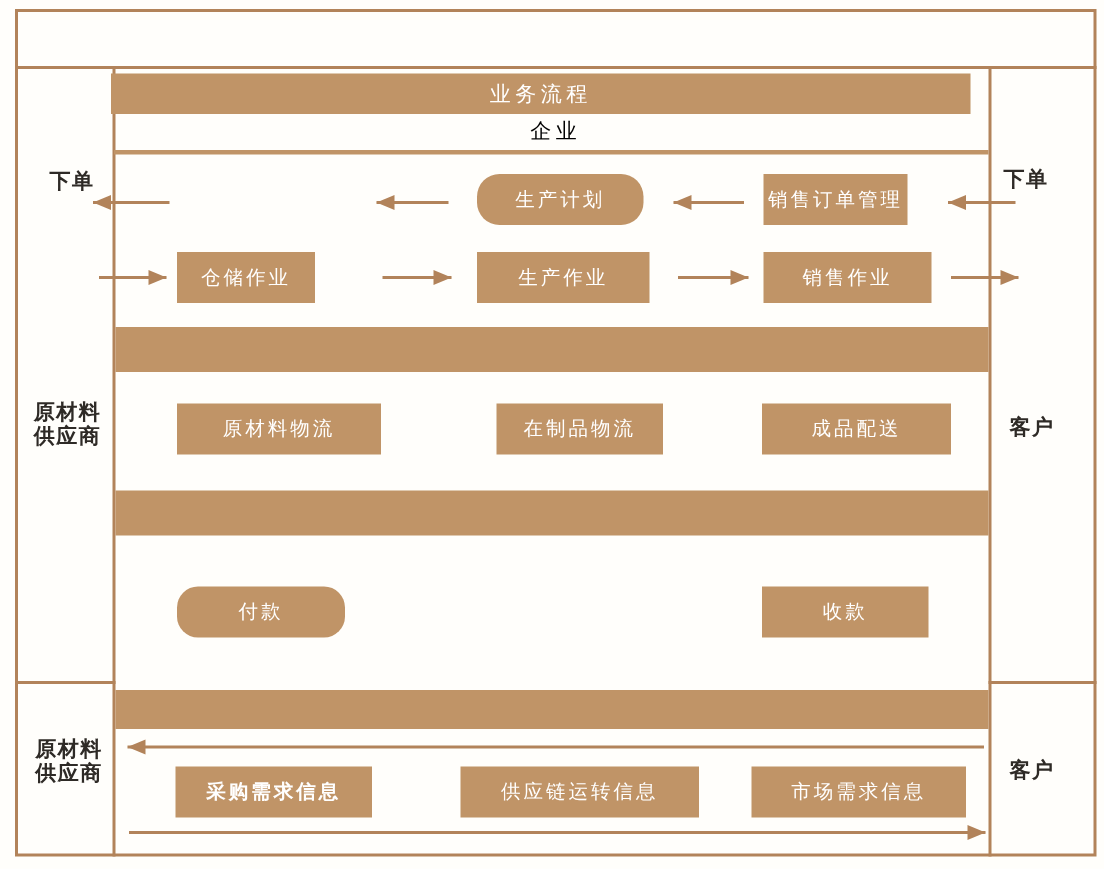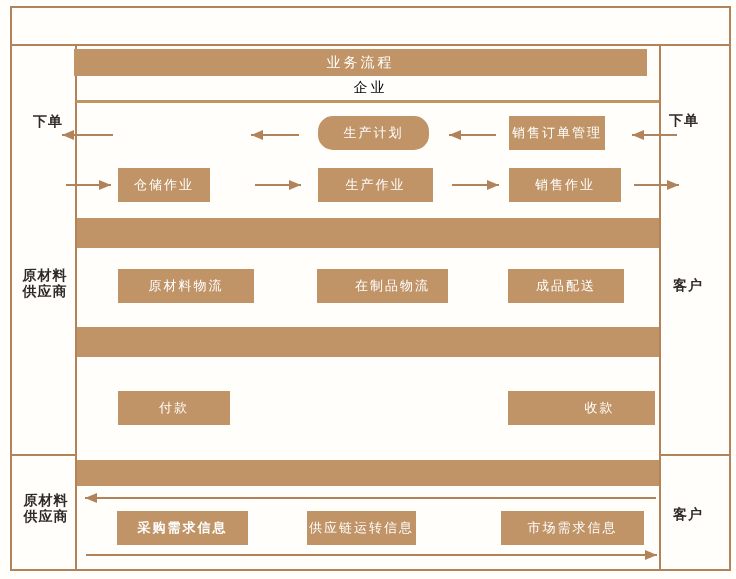--- a/index.html
+++ b/index.html
@@ -59,28 +59,28 @@
 
   <div class="pbox" style="left:118px;top:168px;width:92px;">仓储作业</div>
   <div class="pbox" style="left:318px;top:168px;width:115px;">生产作业</div>
   <div class="pbox" style="left:509px;top:168px;width:112px;">销售作业</div>
 
   <div class="band strip-a"></div>
   <div class="band strip-b"></div>
   <div class="band strip-c"></div>
 
   <div class="pbox" style="left:118px;top:269px;width:136px;">原材料物流</div>
-  <div class="pbox" style="left:317px;top:269px;width:111px;padding-left:20px;">在制品物流</div>
-  <div class="pbox" style="left:508px;top:269px;width:116px;">成品配送</div>
+  <div class="pbox" style="left:331px;top:269px;width:111px;">在制品物流</div>
+  <div class="pbox" style="left:508px;top:269px;width:126px;">成品配送</div>
 
-  <div class="pbox" style="left:118px;top:391px;width:112px;">付款</div>
-  <div class="pbox" style="left:508px;top:391px;width:111px;padding-left:36px;">收款</div>
+  <div class="pbox" style="left:118px;top:391px;width:112px;border-radius:14px;">付款</div>
+  <div class="pbox" style="left:508px;top:391px;width:111px;">收款</div>
 
   <div class="pbox" style="left:117px;top:511px;width:131px;font-weight:bold;">采购需求信息</div>
-  <div class="pbox" style="left:307px;top:511px;width:109px;">供应链运转信息</div>
+  <div class="pbox" style="left:307px;top:511px;width:159px;">供应链运转信息</div>
   <div class="pbox" style="left:501px;top:511px;width:143px;">市场需求信息</div>
 
   <div class="rail-label" style="left:24px;top:114px;width:48px;">下单</div>
   <div class="rail-label" style="left:14px;top:268px;width:62px;">
     <div>原材料</div>
     <div>供应商</div>
   </div>
   <div class="rail-label" style="left:15px;top:493px;width:62px;">
     <div>原材料</div>
     <div>供应商</div>

